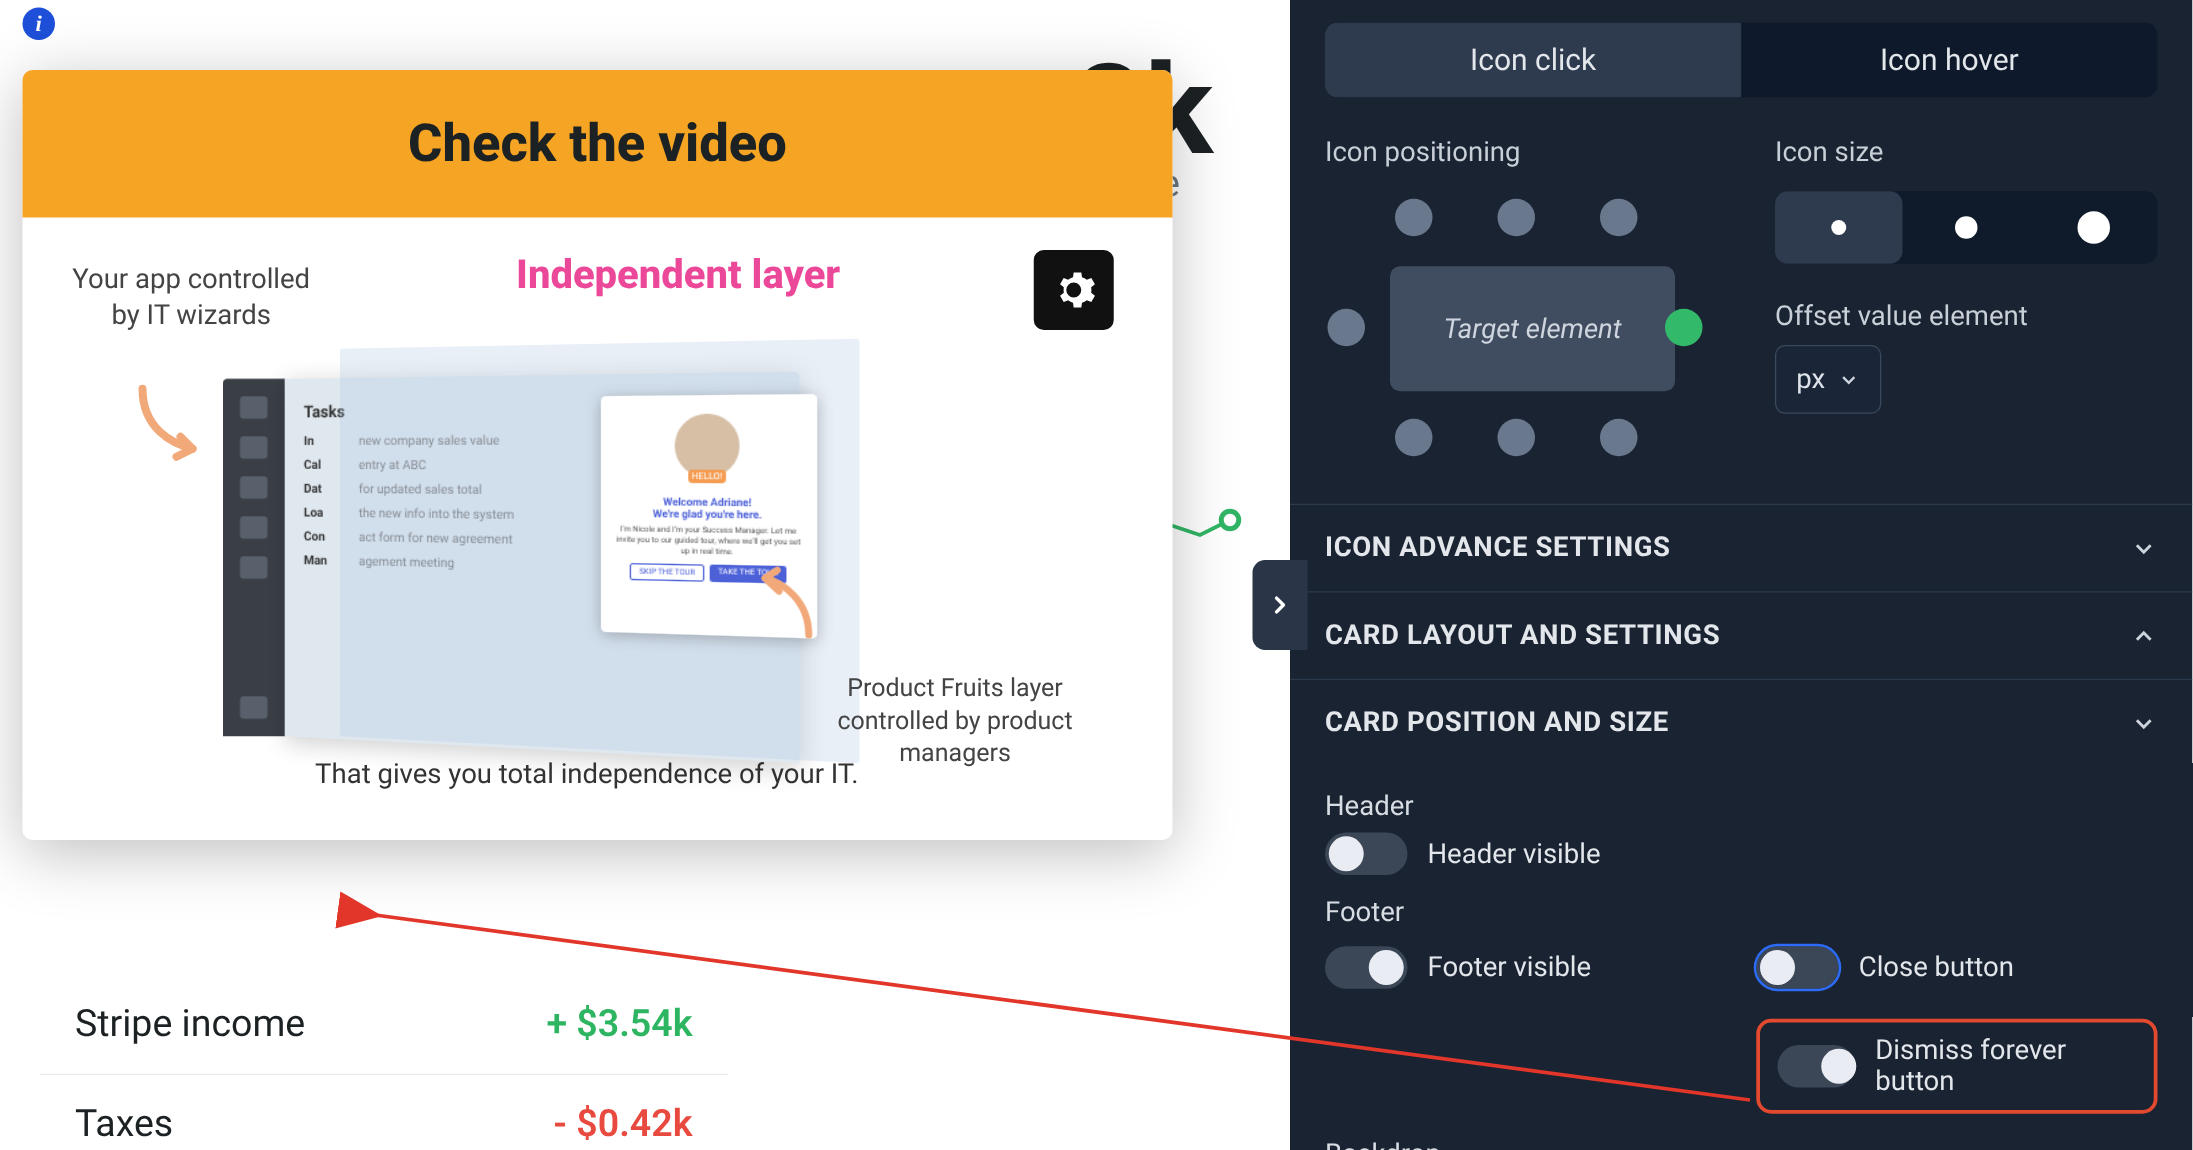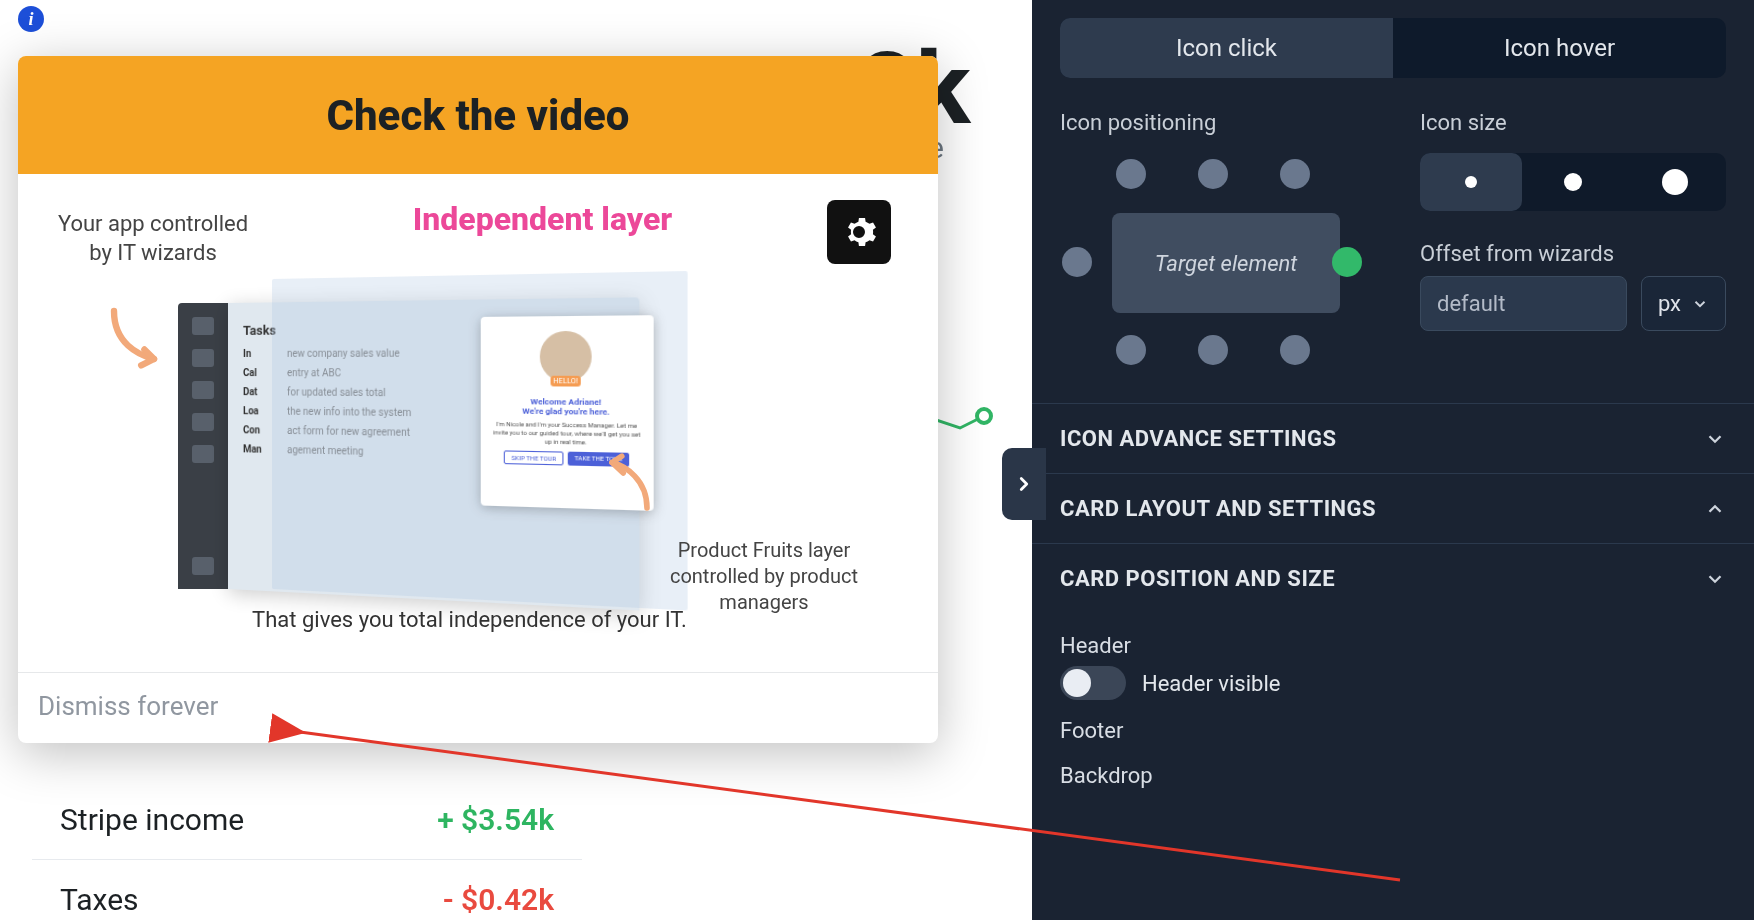--- a/index.html
+++ b/index.html
@@ -520,23 +520,20 @@
         </div>
       </div>
       <svg class="arrow-right" viewBox="0 0 100 100">
         <path d="M80 90 C 80 50, 50 30, 30 25" stroke="#f2a97a" stroke-width="8" fill="none" stroke-linecap="round"></path>
         <path d="M30 25 L44 16 M30 25 L46 40" stroke="#f2a97a" stroke-width="8" fill="none" stroke-linecap="round"></path>
       </svg>
       <div class="small-note-right">Product Fruits layer controlled by product managers</div>
     </div>
     <div class="card-description">That gives you total independence of your IT.</div>
   </div>
-  <div class="card-footer">
-    <span class="dismiss-link">Dismiss forever</span>
-  </div>
 </div>
 
 <div class="panel">
   <div class="panel-pad">
     <div class="tabs">
       <div class="tab active">Icon click</div>
       <div class="tab">Icon hover</div>
     </div>
     <div class="row2">
       <div class="positioning">
@@ -561,23 +558,22 @@
           <div class="size-opt active">
               <span class="circle" style="width:12px;height:12px"></span>
             </div>
           <div class="size-opt">
               <span class="circle" style="width:18px;height:18px"></span>
             </div>
           <div class="size-opt">
               <span class="circle" style="width:26px;height:26px"></span>
             </div>
         </div>
-        <div class="sub-label">Offset from wizards</div>
+        <div class="sub-label">Offset value element</div>
         <div class="offset-row">
-          <div class="offset-input">default</div>
           <div class="offset-unit">
             <span>px</span>
             <svg width="18" height="18" viewBox="0 0 24 24">
                 <path class="chev-svg" d="M6 9l6 6 6-6"></path>
               </svg>
           </div>
         </div>
       </div>
     </div>
   </div>
@@ -604,20 +600,41 @@
     <div class="acc-body">
       <div class="group-title">Header</div>
       <div class="toggle-row">
         <div class="toggle">
             <div class="knob"></div>
           </div>
         <span>Header visible</span>
       </div>
 
       <div class="group-title">Footer</div>
+      <div class="footer-grid">
+        <div class="toggle-row">
+          <div class="toggle on">
+              <div class="knob"></div>
+            </div>
+          <span>Footer visible</span>
+        </div>
+        <div class="toggle-row">
+          <div class="toggle highlight">
+              <div class="knob"></div>
+            </div>
+          <span>Close button</span>
+        </div>
+        <div></div>
+        <div class="dismiss-block">
+          <div class="toggle on">
+              <div class="knob"></div>
+            </div>
+          <span>Dismiss forever button</span>
+        </div>
+      </div>
 
       <div class="group-title" style="margin-top:20px">Backdrop</div>
     </div>
   </div>
 </div>
 
 <div class="side-tab">
   <svg viewBox="0 0 24 24">
       <path d="M9 6l6 6-6 6" stroke="#fff" stroke-width="3" fill="none" stroke-linecap="round" stroke-linejoin="round"></path>
     </svg>

